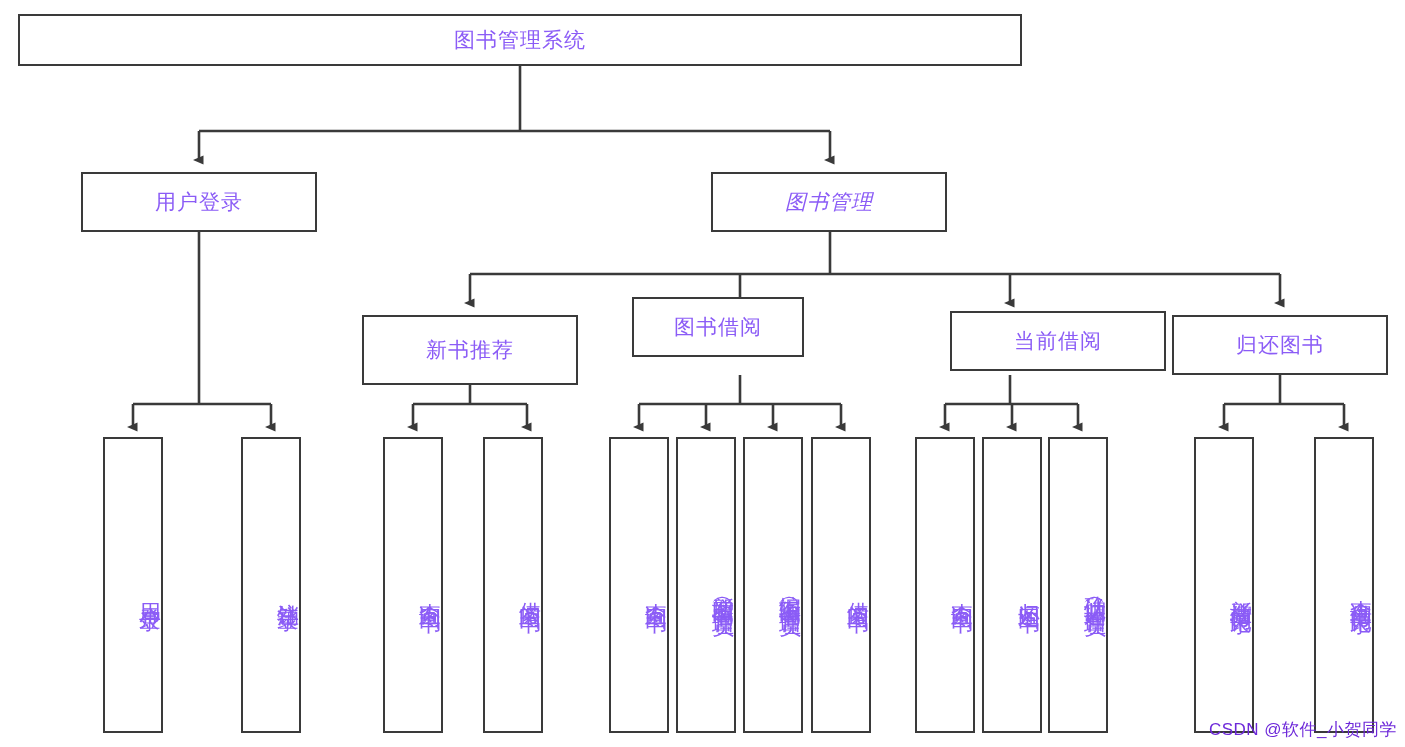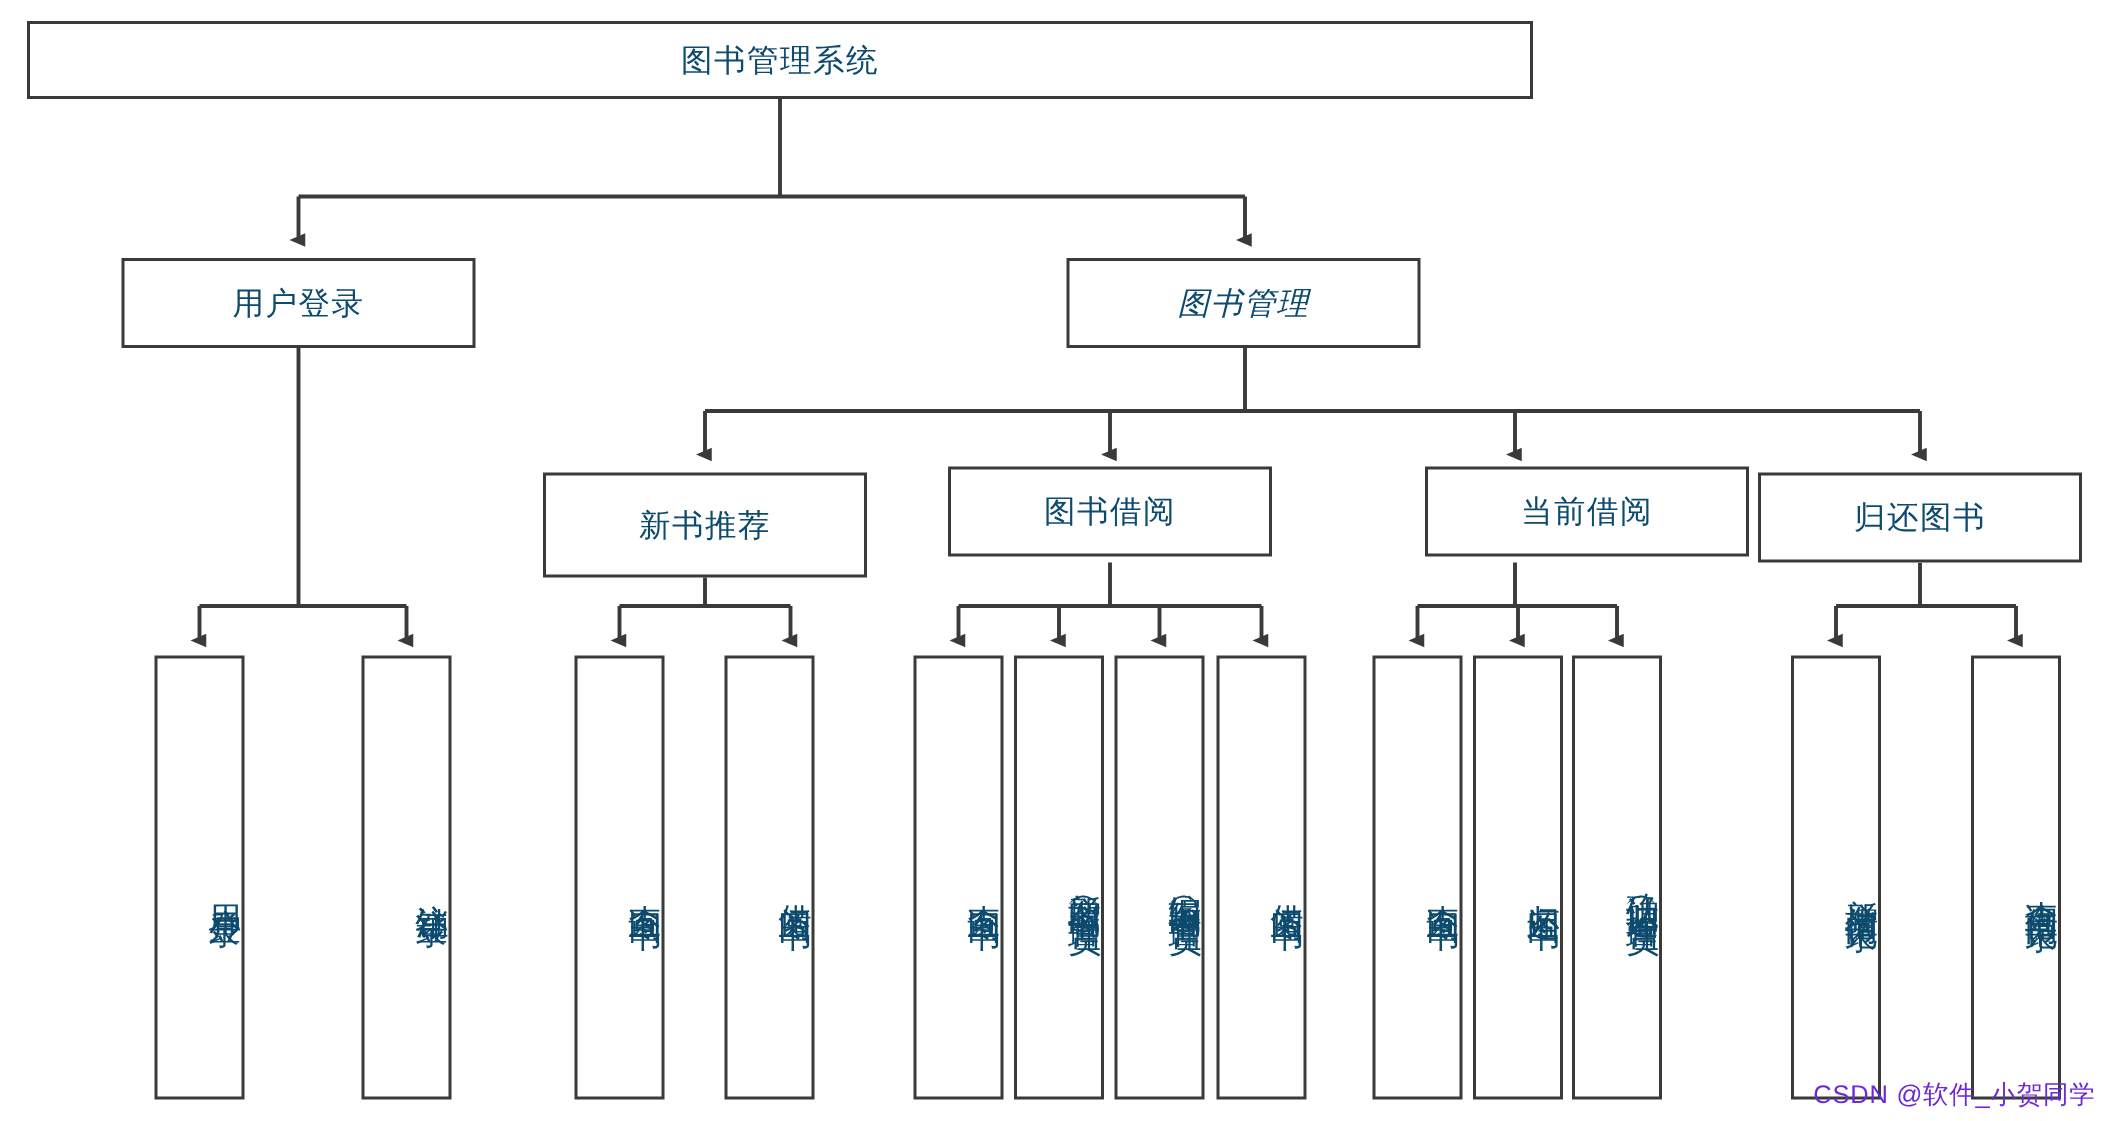--- a/index.html
+++ b/index.html
@@ -1,20 +1,20 @@
 <!DOCTYPE html>
 <html><head>
 <meta charset="utf-8">
 <style>
   html,body{margin:0;padding:0;background:#ffffff;}
   body{font-family:"Liberation Sans","DejaVu Sans",sans-serif;}
   #canvas{position:relative;width:1405px;height:747px;background:#ffffff;overflow:hidden;}
   svg#edges{position:absolute;left:0;top:0;width:1405px;height:747px;}
   .node{position:absolute;box-sizing:border-box;background:#ffffff;border:2px solid #3a3a3a;
-        display:flex;align-items:center;justify-content:center;color:#0c4a6e;}
+        display:flex;align-items:center;justify-content:center;color:#8b5cf6;}
   .node.h{font-size:21px;letter-spacing:1px;}
   .node.v{writing-mode:vertical-rl;text-orientation:upright;font-size:22px;
           letter-spacing:3px;padding-top:12px;align-items:flex-start;justify-content:center;}
   .node.v .vtxt{writing-mode:vertical-rl;text-orientation:upright;line-height:1;}
   .watermark{position:absolute;right:8px;bottom:6px;font-size:17px;color:#6d28d9;
              letter-spacing:0.5px;white-space:nowrap;}
 </style>
 </head>
 <body>
 
@@ -77,21 +77,21 @@
   <div class="node h" style="left:81px;top:172px;width:236px;height:60px;">
     <span>用户登录</span>
   </div>
   <div class="node h" style="left:711px;top:172px;width:236px;height:60px;font-style:italic;">
     <span>图书管理</span>
   </div>
 
   <div class="node h" style="left:362px;top:315px;width:216px;height:70px;">
     <span>新书推荐</span>
   </div>
-  <div class="node h" style="left:632px;top:311px;width:216px;height:60px;">
+  <div class="node h" style="left:632px;top:297px;width:172px;height:60px;">
     <span>图书借阅</span>
   </div>
   <div class="node h" style="left:902px;top:311px;width:216px;height:60px;margin-left:48px;">
     <span>当前借阅</span>
   </div>
   <div class="node h" style="left:1172px;top:315px;width:216px;height:60px;">
     <span>归还图书</span>
   </div>
 
   <div class="node v" style="left:103px;top:437px;width:60px;height:296px;">

